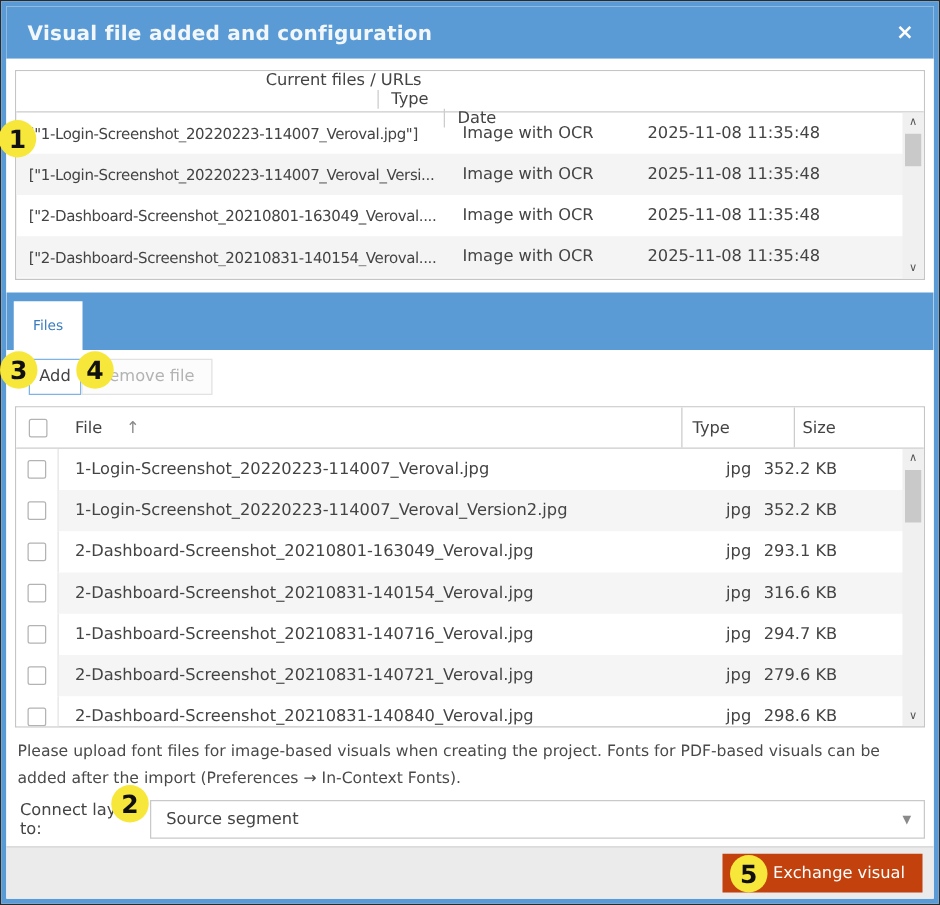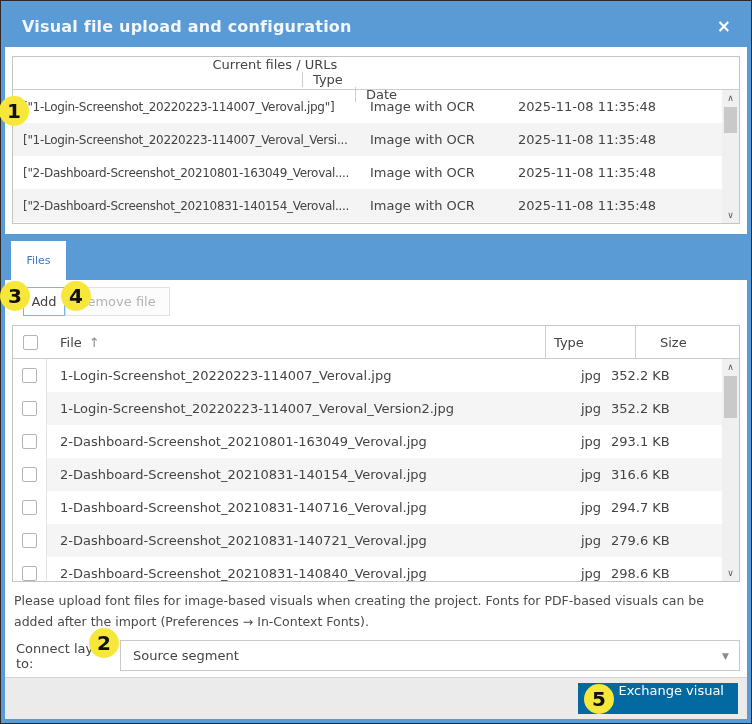--- a/index.html
+++ b/index.html
@@ -45,61 +45,61 @@
   .btn-row { margin:7px 0 0 11px; display:flex; }
   .btn { height:29px; background:#fff; display:flex; align-items:center; justify-content:center; font-size:13px; cursor:pointer; }
   .btn-add { width:42px; border:1px solid #7eb3e8; color:#444; }
   .btn-remove { padding:0 13px; border:1px solid #e2e2e2; color:#b3b3b3; background:#fcfcfc; }
 
   
   .file-table { margin-top:9px; border:1px solid #c5c5c5; }
   .ftbl-head { display:flex; height:33px; border-bottom:1px solid #ccc; align-items:center; background:#fff; }
   .cbcell { width:34px; display:flex; align-items:center; justify-content:center; flex:0 0 34px; }
   .checkbox { width:15px; height:15px; border:1px solid #b3b3b3; border-radius:2px; background:#fff; cursor:pointer; }
-  .ftbl-head .cfile { width:498px; display:flex; align-items:center; gap:7px; padding-left:13px; }
+  .ftbl-head .cfile { width:498px; display:flex; align-items:center; gap:19px; padding-left:13px; }
   .sort-arrow { color:#8a8a8a; font-size:13px; }
   .ftbl-head .ctype { width:90px; padding-left:8px; border-left:1px solid #ccc; height:100%; display:flex; align-items:center; }
-  .ftbl-head .csize { flex:1; padding-left:24px; border-left:1px solid #ccc; height:100%; display:flex; align-items:center; }
+  .ftbl-head .csize { flex:1; padding-left:6px; border-left:1px solid #ccc; height:100%; display:flex; align-items:center; }
   .ftbl-body { position:relative; height:222px; overflow:hidden; }
   .ftbl-row { display:flex; height:33px; }
   .ftbl-row .cbcell { background:#fff; border-right:1px solid #e3e3e3; }
   .row-main { flex:1; display:flex; align-items:center; }
   .ftbl-row:nth-child(even) .row-main { background:#f5f5f5; }
   .row-main .cfile { width:464px; padding-left:13px; white-space:nowrap; overflow:hidden; }
   .row-main .ctype { width:90px; padding-left:8px;text-align:right; }
   .row-main .csize { flex:1; padding-left:10px; }
 
   
   .note { margin-top:8px; padding:0 2px; color:#4a4a4a; font-size:12.5px; line-height:21px; }
   .connect-row { margin-top:8px; display:flex; align-items:center; }
   .connect-label { width:108px; flex:0 0 108px; padding-left:4px; }
   .select-box { flex:1; height:31px; border:1px solid #c9c9c9; background:#fff; display:flex; align-items:center; padding-left:12px; cursor:pointer; }
   .select-caret { margin-left:auto; margin-right:10px; color:#8a8a8a; font-size:9px; }
 
   
   .dlg-footer { flex:0 0 42px; background:#ebebeb; border-top:1px solid #d4d4d4; display:flex; align-items:center; justify-content:flex-end; padding-right:9px; }
-  .btn-exchange { height:31px; background:#0369a1; border:none; color:#fff; font-size:13px; padding:0 14px; display:flex; gap:9px; cursor:pointer; font-family:inherit; }
+  .btn-exchange { height:31px; background:#c2410c; border:none; color:#fff; font-size:13px; padding:0 14px; display:flex; align-items:center; gap:9px; cursor:pointer; font-family:inherit; }
   .ff-icon { font-size:10px; letter-spacing:1px; }
 
   
   .ann { position:absolute; width:30px; height:30px; border-radius:50%; background:#f7e73a; color:#101010; display:flex; align-items:center; justify-content:center; font-size:20px; font-weight:700; z-index:20; }
   .ann1 { left:-1px; top:96px; }
   .ann2 { left:89px; top:628px; }
   .ann3 { left:0px;  top:281px; }
   .ann4 { left:61px; top:281px; }
   .ann5 { left:584px; top:684px; }
 </style>
 </head>
 <body>
 
 <div class="dialog-outline">
   <div class="dialog">
 
     <div class="dlg-header">
-      <span class="dlg-title">Visual file upload and configuration</span>
+      <span class="dlg-title">Visual file added and configuration</span>
       <span class="dlg-close">×</span>
     </div>
 
     <div class="dlg-body">
 
       <div class="upper-table">
         <div class="utbl-head">
           <div class="c1">Current files / URLs</div>
           <div class="c2">Type</div>
           <div class="c3">Date</div>

